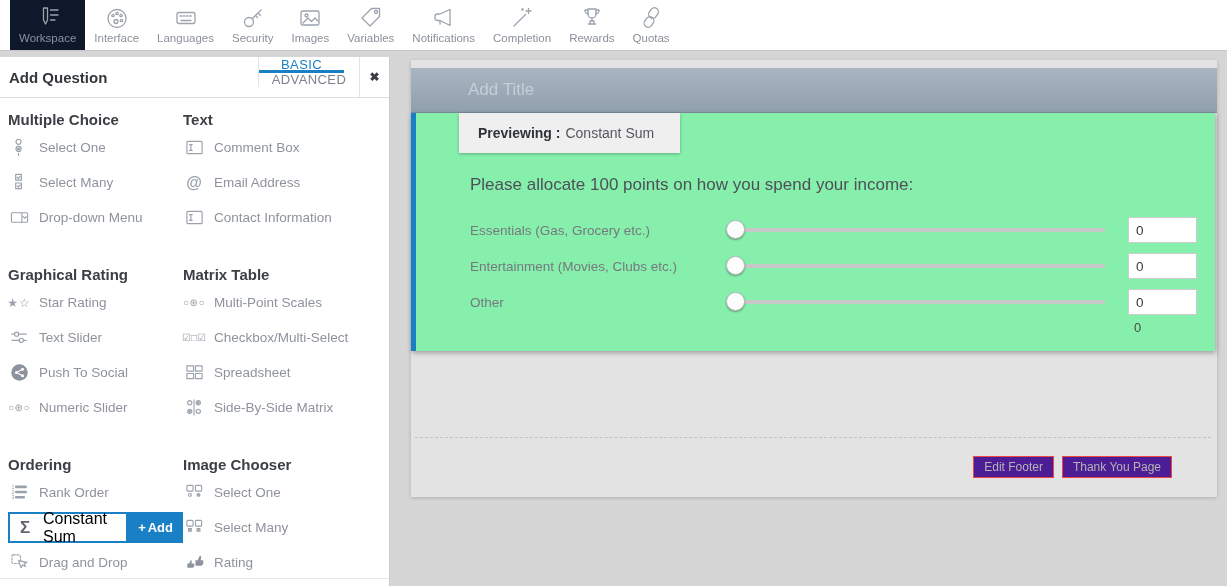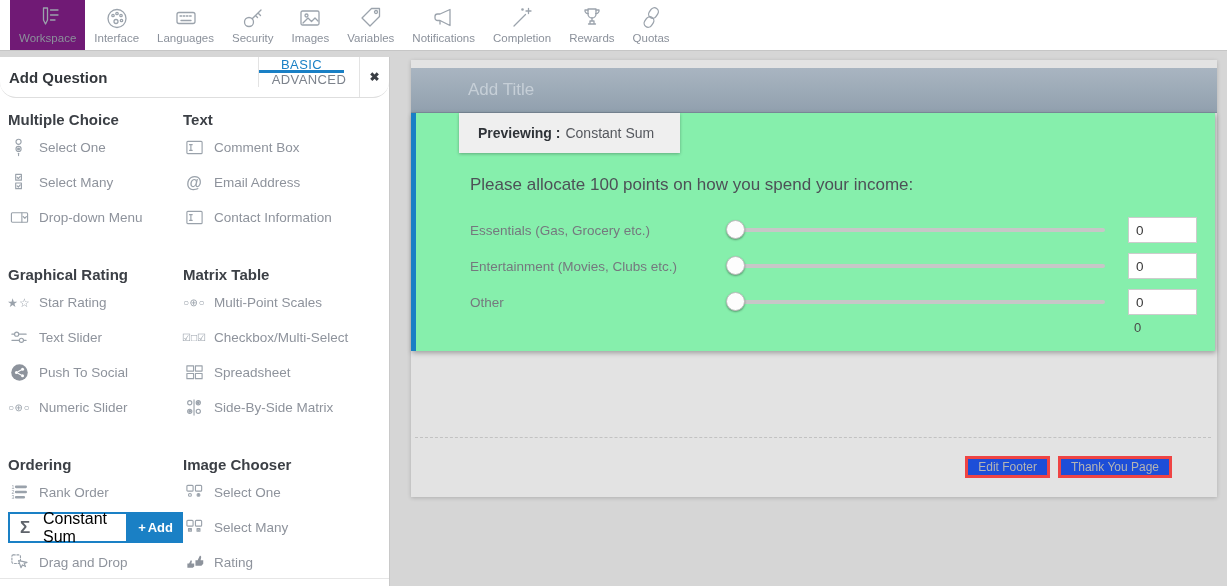--- a/index.html
+++ b/index.html
@@ -9,30 +9,30 @@
     font-family:"Liberation Sans",sans-serif;
     -webkit-font-smoothing:antialiased;
   }
   
   .toolbar{
     position:absolute;top:0;left:0;width:100%;height:51px;background:#fff;
     border-bottom:1px solid #c6c6c6;display:flex;align-items:stretch;
     padding-left:10px;box-sizing:border-box;z-index:6;
   }
   .tb-item{display:flex;flex-direction:column;align-items:center;padding:4px 9px 0;cursor:pointer;}
-  .tb-item.active{background:#701a75;}
+  .tb-item.active{background:#0f172a;}
   .tb-icon{height:27px;display:flex;align-items:center;justify-content:center;color:#9ba3ac;}
   .tb-label{font-size:11.5px;color:#8b919b;margin-top:1px;white-space:nowrap;}
   
   .left-panel{
     position:absolute;top:57px;left:0;width:390px;height:529px;background:#fff;
     border-right:1px solid #c9c9c9;box-sizing:border-box;z-index:5;
   }
   .left-panel::after{content:"";position:absolute;bottom:7px;left:0;right:0;border-top:1px solid #e6e6e6;}
-  .panel-header{height:40px;border-bottom:1px solid #dedede;display:flex;align-items:stretch;border-radius:16px;}
+  .panel-header{height:40px;border-bottom:1px solid #dedede;display:flex;align-items:stretch;}
   .panel-title{flex:1;display:flex;align-items:center;padding-left:9px;font-weight:bold;font-size:15px;color:#33373c;}
   .tab{display:flex;align-items:center;justify-content:center;font-size:13px;color:#7d838c;
     border-left:1px solid #e3e3e3;position:relative;cursor:pointer;letter-spacing:.4px;}
   .tab-w1{width:85px;} .tab-w2{width:100px;}
   .tab.active{color:#1a80c5;}
   .tab.active::after{content:"";position:absolute;left:0;right:0;bottom:-1px;height:3px;background:#1a80c5;}
   .panel-close{width:29px;display:flex;align-items:center;justify-content:center;border-left:1px solid #e3e3e3;
     color:#3a3e44;font-size:12px;font-weight:bold;cursor:pointer;}
   .sections-grid{display:grid;grid-template-columns:175px 199px;row-gap:18px;padding-left:8px;}
   .section{padding-top:12px;}
@@ -74,21 +74,21 @@
   .c-row{height:36px;display:flex;align-items:center;}
   .row-label{width:258px;font-size:13.5px;color:#75787e;flex:none;}
   .slider{flex:1;height:4px;background:#c7c7c7;border-radius:2px;position:relative;margin-right:23px;cursor:pointer;}
   .slider-thumb{position:absolute;left:-2px;top:-8px;width:19px;height:19px;border-radius:50%;
     background:#fdfdfd;border:1px solid #bdbdbd;box-shadow:0 1px 2px rgba(0,0,0,0.35);box-sizing:border-box;cursor:grab;}
   .row-input{width:69px;height:26px;border:1px solid #ccc;font-size:13.5px;color:#3a3a3a;
     padding:0 0 0 7px;box-sizing:border-box;font-family:inherit;flex:none;}
   .total-value{position:absolute;top:207px;left:718px;font-size:13px;color:#4a4a4a;}
   .dashed-divider{position:absolute;top:377px;left:4px;right:6px;border-top:1px dashed #c2c2c2;}
   .footer-btns{position:absolute;top:396px;right:45px;display:flex;gap:8px;}
-  .f-btn{height:22px;padding:0 10px;background:#1d4ed8;border:3px solid #ef4444;color:#b4b4b4;
+  .f-btn{height:22px;padding:0 10px;background:#4c1d95;border:1px solid #ef4444;color:#b4b4b4;
     font-size:12px;display:flex;align-items:center;cursor:pointer;box-sizing:border-box;}
   svg{display:block;}
 </style>
 </head>
 <body>
 
 <div class="toolbar">
     <div class="tb-item active">
       <span class="tb-icon">
         <svg width="26" height="26" viewBox="0 0 26 26" fill="none" stroke="#9ba3ac" stroke-width="1.3" stroke-linecap="round" stroke-linejoin="round">

